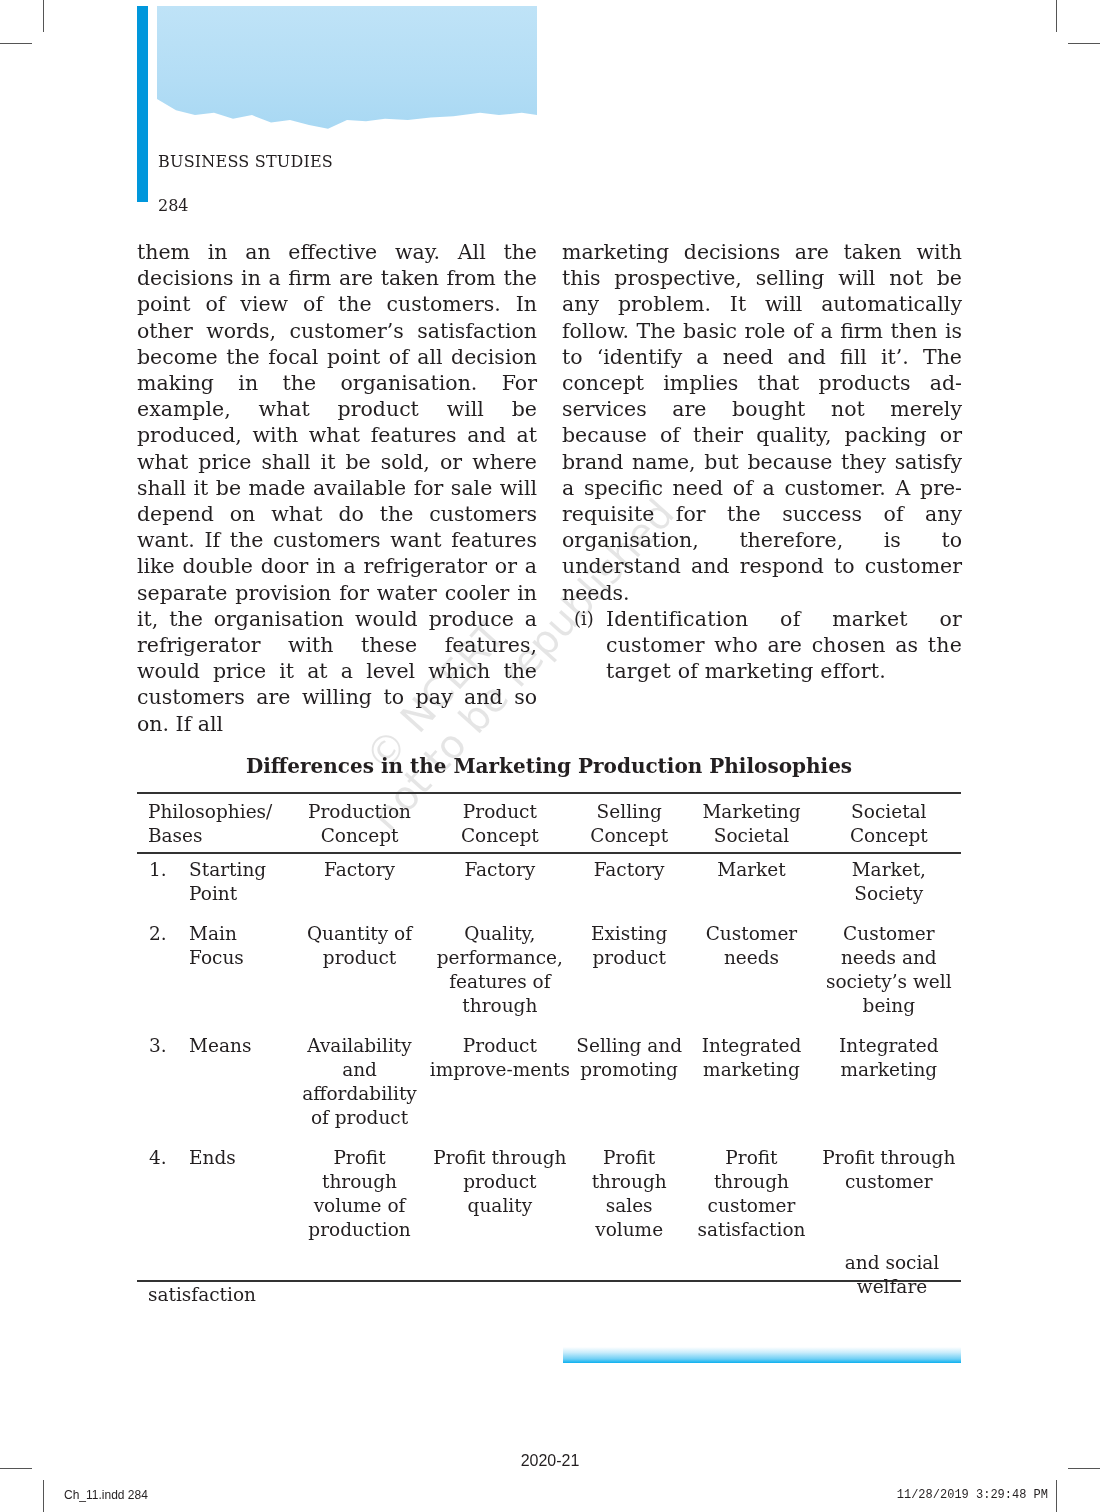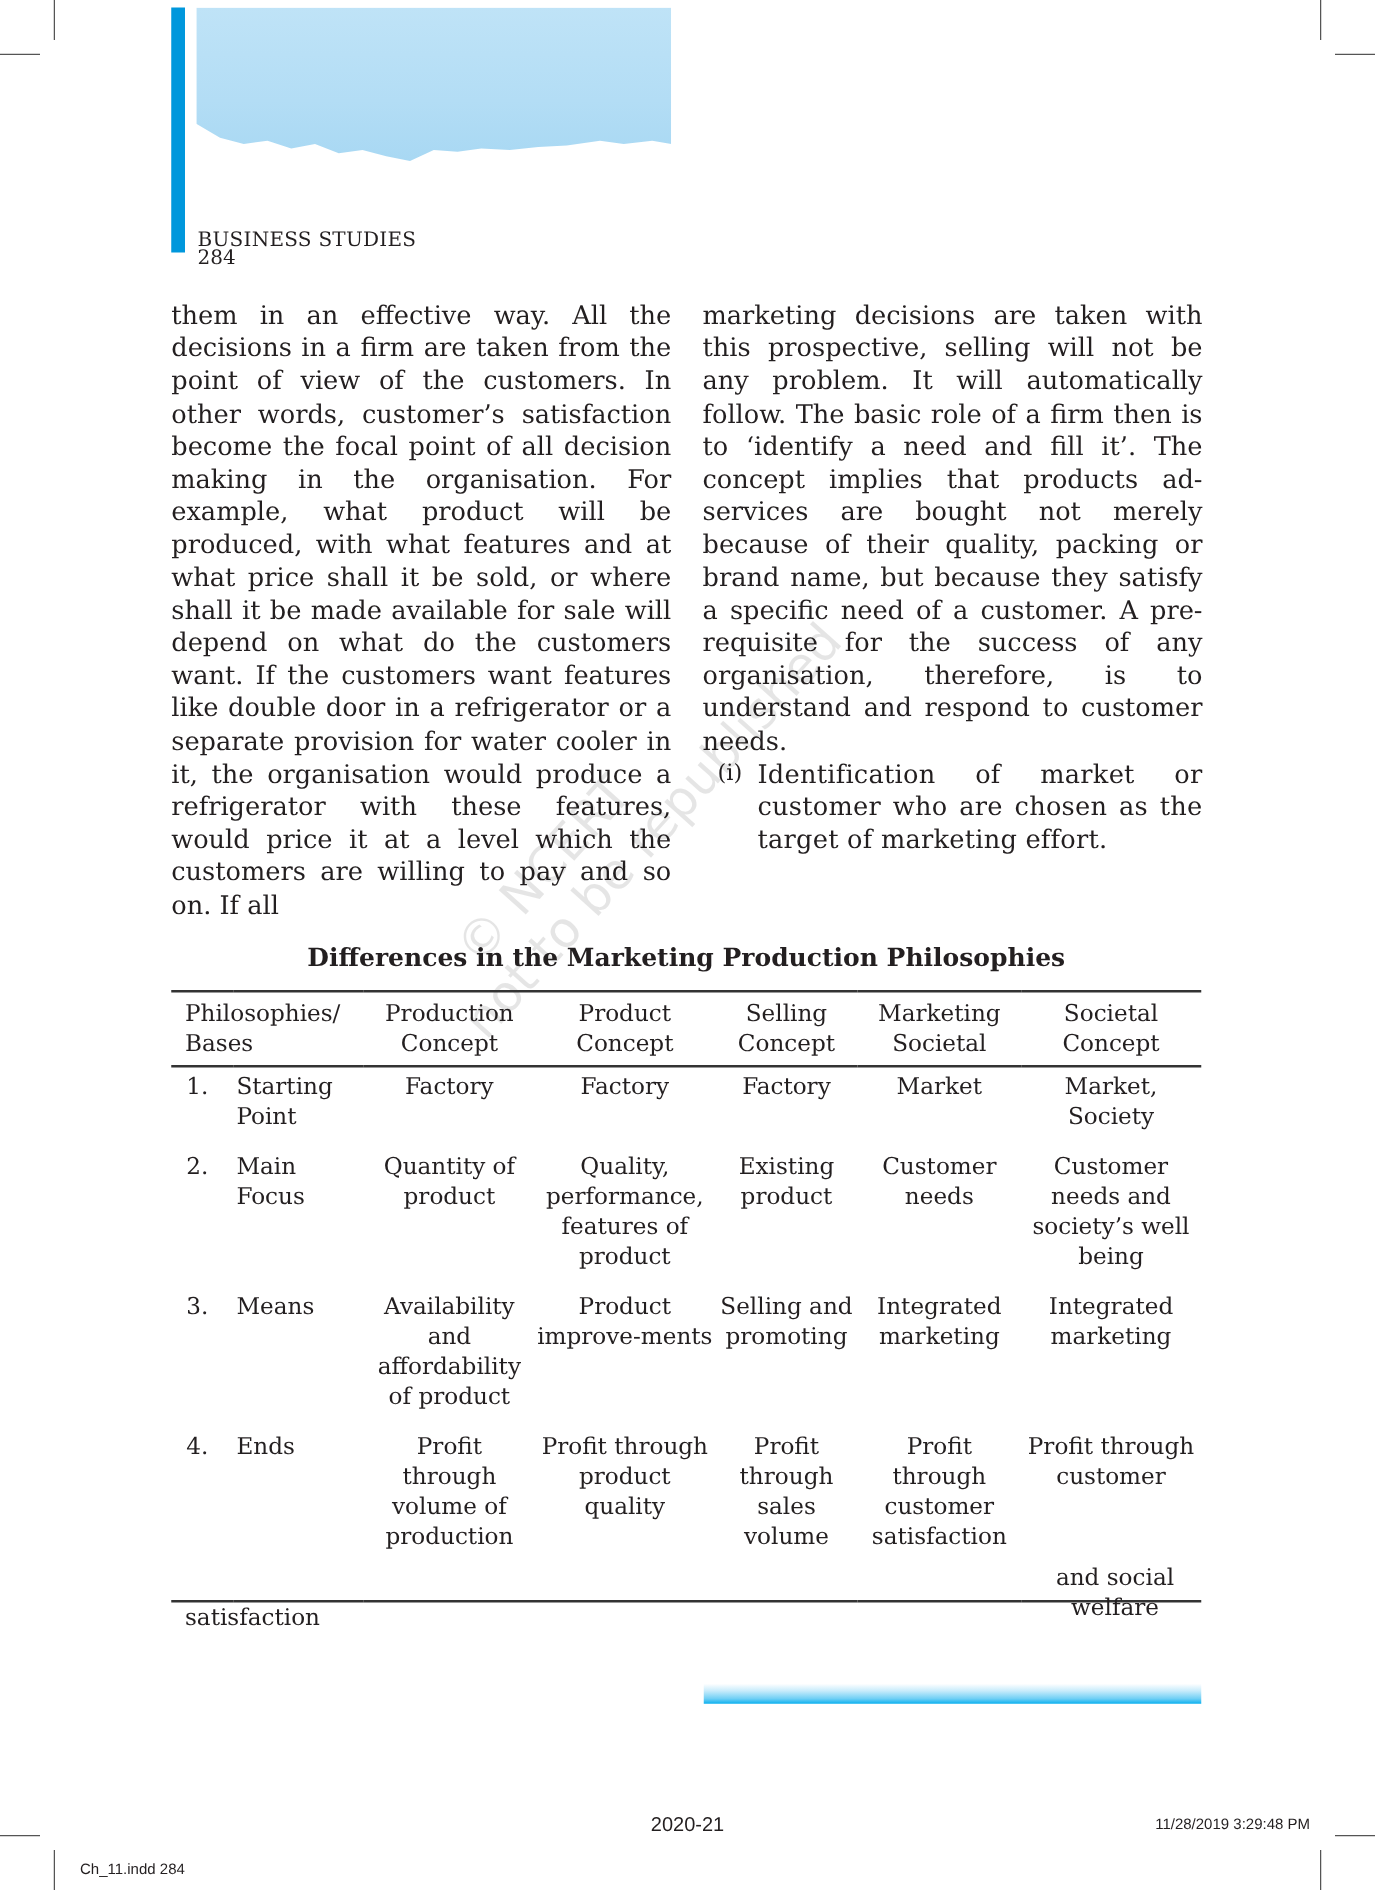--- a/index.html
+++ b/index.html
@@ -7,21 +7,21 @@
          font-family: "DejaVu Serif", "Liberation Serif", serif; color: #231f20; }
 
   .crop { position: absolute; background: #555; }
   .v { width: 1px; height: 32px; }
   .h { height: 1px; width: 32px; }
 
   .side-bar { position: absolute; left: 137px; top: 6px; width: 11px; height: 196px; background: #0097dc; }
   .header-art { position: absolute; left: 157px; top: 6px; width: 380px; height: 124px;
     background: linear-gradient(180deg, #bfe3f7 0%, #b3ddf5 60%, #a8d8f3 100%);
     clip-path: polygon(0 0,100% 0,100% 88%,96% 86%,90% 88%,85% 86%,78% 89%,72% 90%,66% 92%,60% 91%,55% 93%,50% 92%,45% 99%,40% 96%,35% 92%,30% 94%,25% 88%,20% 91%,15% 86%,10% 88%,5% 84%,0 75%); }
-  .subject { position: absolute; left: 158px; top: 152px; font-size: 16px; letter-spacing: 0.2px; margin-top: 30px; }
+  .subject { position: absolute; left: 158px; top: 152px; font-size: 16px; letter-spacing: 0.2px; }
   .pageno { position: absolute; left: 158px; top: 196px; font-size: 16px; }
 
   .col { position: absolute; top: 239px; width: 400px; font-size: 20.5px; line-height: 26.2px; text-align: justify; }
   .col p { margin: 0; }
   .col-left { left: 137px; }
   .col-right { left: 562px; }
   .indent { text-indent: 37px; }
   .list-item { display: flex; }
   .list-num { width: 44px; flex: none; padding-left: 12px; box-sizing: border-box; font-size: 18px; }
   .list-text { flex: 1; text-align: justify; letter-spacing: 0.2px; }
@@ -41,21 +41,21 @@
   td.base { text-align: left; width: 100px; }
   .stray-left { position: absolute; left: 148px; top: 1284px; font-size: 18.5px; }
   .stray-right { position: absolute; left: 822px; top: 1251px; width: 140px; text-align: center; font-size: 18.5px; line-height: 24px; }
 
   .blue-strip { position: absolute; left: 563px; top: 1347px; width: 398px; height: 16px;
     background: linear-gradient(180deg, #ffffff 0%, #c9ecfb 35%, #6fcff5 75%, #0cb0ef 100%); }
 
   .year { position: absolute; left: 0; width: 1100px; top: 1452px; text-align: center;
     font-family: "Liberation Sans", sans-serif; font-size: 16px; }
   .slug-left { position: absolute; left: 64px; top: 1488px; font-family: "Liberation Sans", sans-serif; font-size: 12px; }
-  .slug-right { position: absolute; right: 52px; top: 1452px; font-family: Liberation Sans, sans-serif; font-size: 12px; }
+  .slug-right { position: absolute; right: 52px; top: 1488px; font-family: Liberation Mono, monospace; font-size: 12px; }
 </style>
 </head>
 <body>
 
 <div class="crop v" style="left:43px;top:0;"></div>
 <div class="crop h" style="left:0;top:43px;"></div>
 <div class="crop v" style="left:1056px;top:0;"></div>
 <div class="crop h" style="left:1068px;top:43px;"></div>
 <div class="crop v" style="left:43px;top:1480px;"></div>
 <div class="crop h" style="left:0;top:1468px;"></div>
@@ -102,21 +102,21 @@
       <td>Factory</td>
       <td>Factory</td>
       <td>Factory</td>
       <td>Market</td>
       <td>Market, Society</td>
     </tr>
     <tr>
       <td class="num">2.</td>
       <td class="base">Main Focus</td>
       <td>Quantity of product</td>
-      <td>Quality, performance, features of product</td>
+      <td>Quality, performance, features of through</td>
       <td>Existing product</td>
       <td>Customer needs</td>
       <td>Customer needs and society’s well being</td>
     </tr>
     <tr>
       <td class="num">3.</td>
       <td class="base">Means</td>
       <td>Availability and affordability of product</td>
       <td>Product improve-ments</td>
       <td>Selling and promoting</td>

